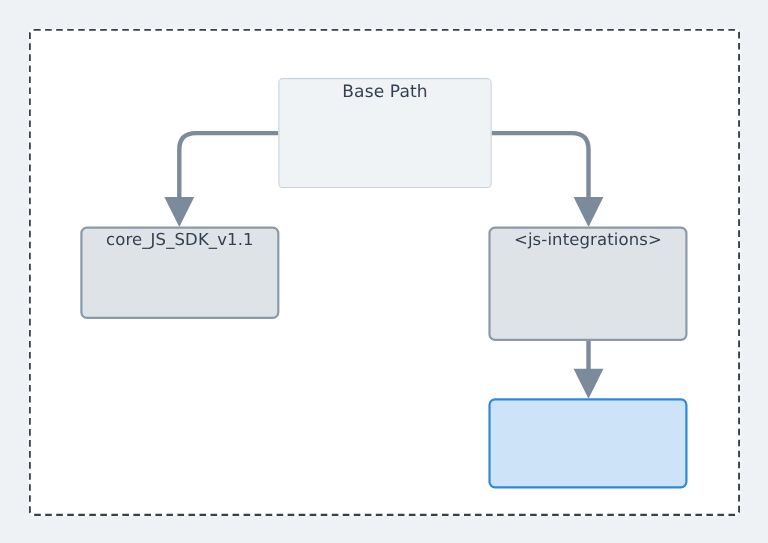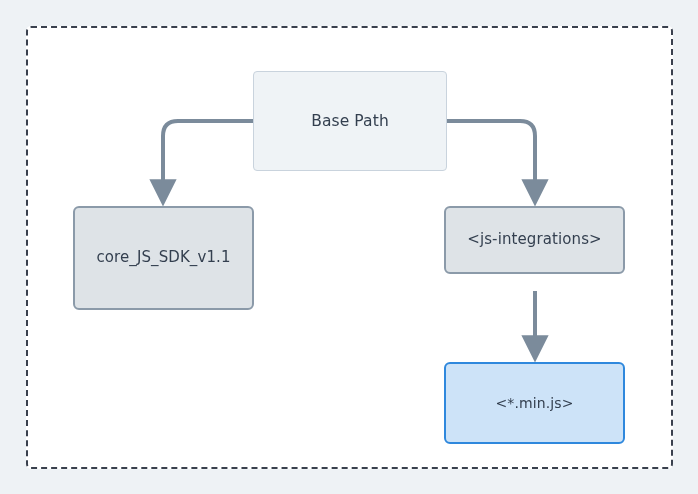--- a/index.html
+++ b/index.html
@@ -37,21 +37,21 @@
     top: 0;
     width: 698px;
     height: 494px;
     pointer-events: none;
   }
   
   .node {
     position: absolute;
     box-sizing: border-box;
     display: flex;
-    flex-direction: column;
+    flex-direction: row;
     justify-content: center;
     text-align: center;
     color: #333f4f;
     font-size: 15px;
     line-height: 1.42;
     border-radius: 6px;
     letter-spacing: 0.1px;
   }
   .node .line { display: block; white-space: nowrap; }
 
@@ -62,29 +62,29 @@
     height: 100px;
     background: #eff3f6;
     border: 1px solid #c9d3dd;
     border-radius: 4px;
     font-size: 15.5px;
   }
   .node-core {
     left: 73px;
     top: 206px;
     width: 181px;
-    height: 104px;
+    height: 84px;
     background: #dee3e7;
     border: 2px solid #8b9aa9;
   }
   .node-jsint {
     left: 444px;
     top: 206px;
     width: 181px;
-    height: 68px;
+    height: 104px;
     background: #dee3e7;
     border: 2px solid #8b9aa9;
   }
   .node-dest {
     left: 444px;
     top: 362px;
     width: 181px;
     height: 82px;
     background: #cde3f8;
     border: 2px solid #2f88dd;
@@ -120,16 +120,15 @@
 
   <div class="node node-core">
     <span class="line">core_JS_SDK_v1.1</span>
   </div>
 
   <div class="node node-jsint">
     <span class="line">&lt;js-integrations&gt;</span>
   </div>
 
   <div class="node node-dest">
-    <span class="line">&lt;*.min.js&gt;</span>
   </div>
 
 </div>
 
 </body></html>

